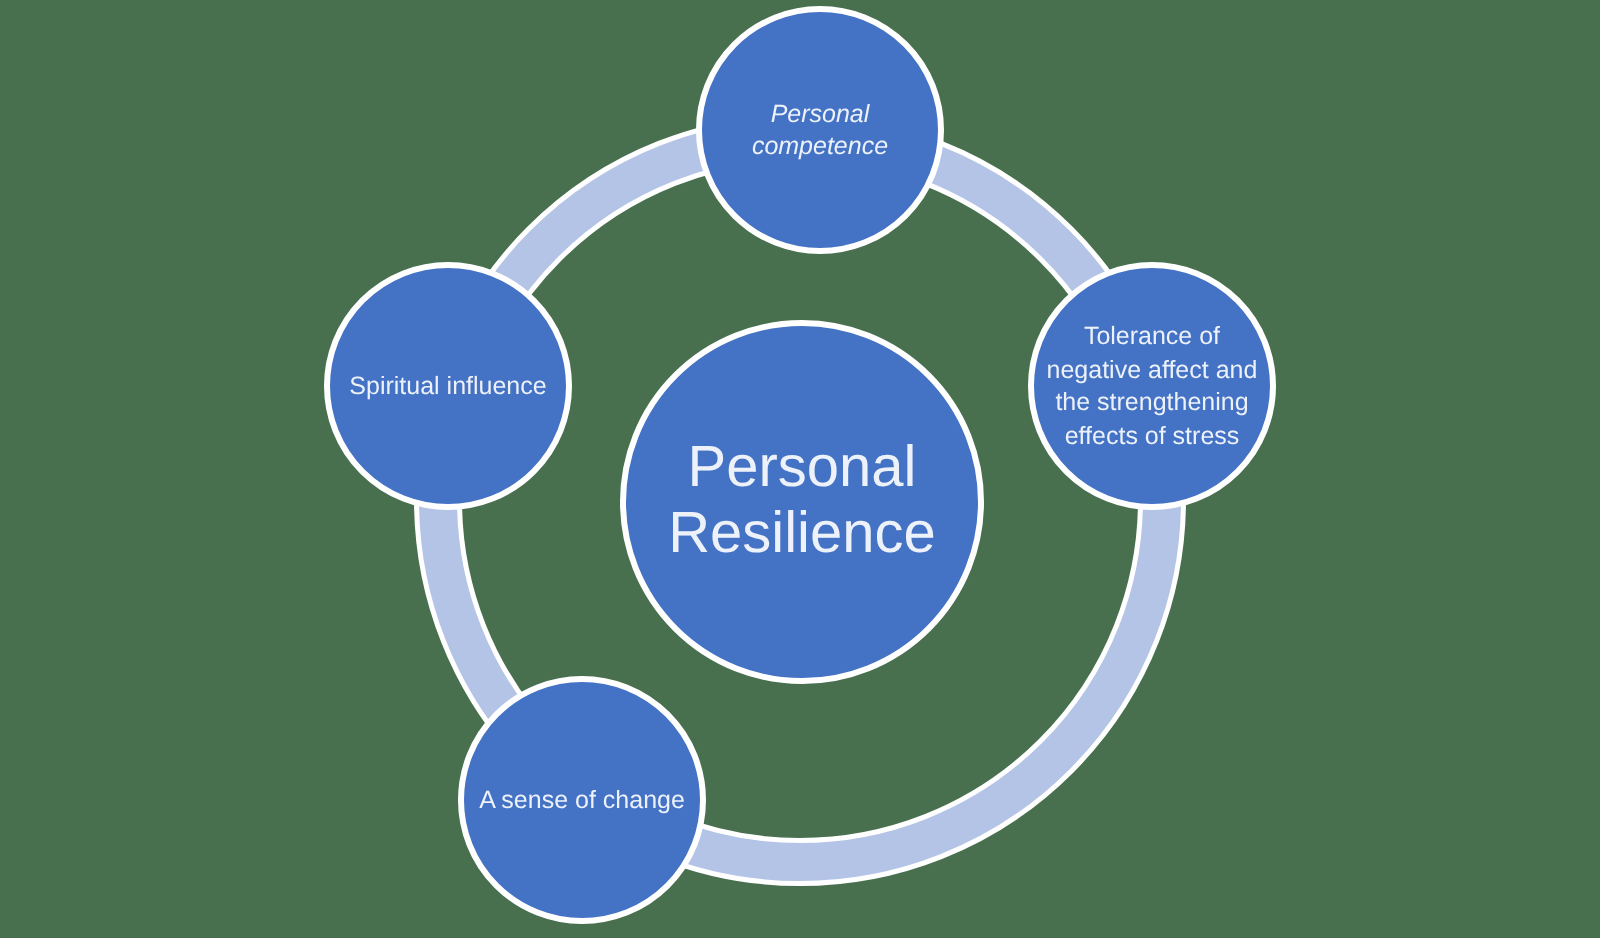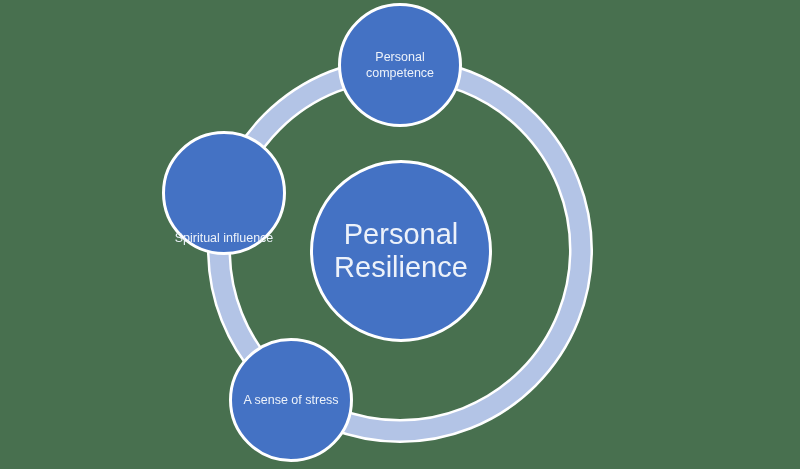--- a/index.html
+++ b/index.html
@@ -55,44 +55,47 @@
     padding: 6px;
   }
   .center-node {
     width: 182px; height: 182px;
     left: 310px; top: 160px;
     font-size: 29px;
     line-height: 1.15;
     padding: 10px;
   }
   .node-label { display: block; width: 100%; }
-  .node-top          { left: 338px; top: 3px;   }
+  .node-top          { left: 348px; top: 3px; font-style: italic;   }
   .node-right        { left: 514px; top: 131px; }
   .node-bottom-right { left: 447px; top: 338px; }
   .node-bottom-left  { left: 229px; top: 338px; }
-  .node-left         { left: 162px; top: 131px; align-items: flex-end; }
+  .node-left         { left: 162px; top: 131px; }
 </style>
 </head>
 <body>
 
 <div class="stage">
 
   <svg class="ring-svg" viewBox="0 0 800 469" width="800" height="469" aria-hidden="true">
     <circle class="ring-outline" cx="400" cy="250" r="181"></circle>
     <circle class="ring-band" cx="400" cy="250" r="181"></circle>
   </svg>
 
   <div class="node sat node-top">
     <span class="node-label">Personal competence</span>
   </div>
 
+  <div class="node sat node-right">
+    <span class="node-label">Tolerance of negative affect and the strengthening effects of stress</span>
+  </div>
 
 
   <div class="node sat node-bottom-left">
-    <span class="node-label">A sense of stress</span>
+    <span class="node-label">A sense of change</span>
   </div>
 
   <div class="node sat node-left">
     <span class="node-label">Spiritual influence</span>
   </div>
 
   <div class="node center-node">
     <span class="node-label center-label">Personal Resilience</span>
   </div>
 

